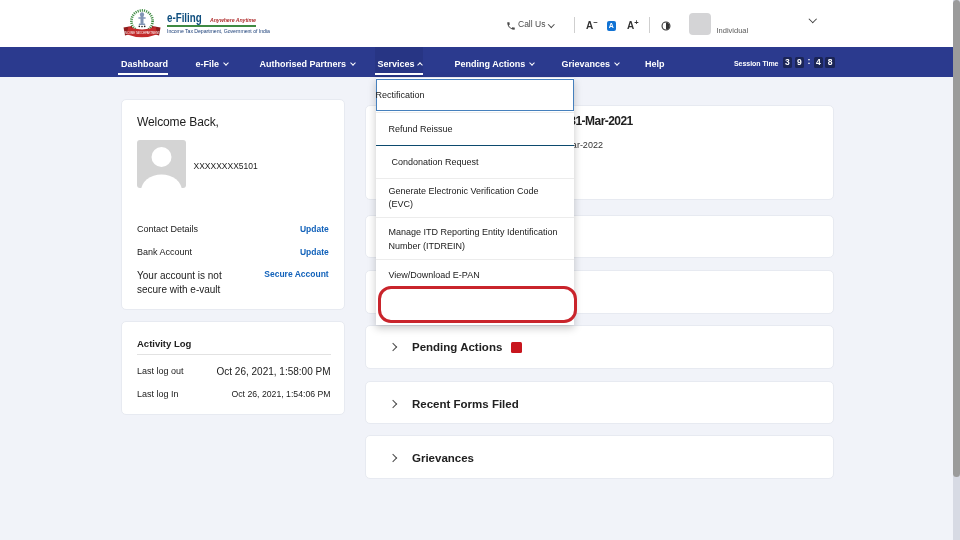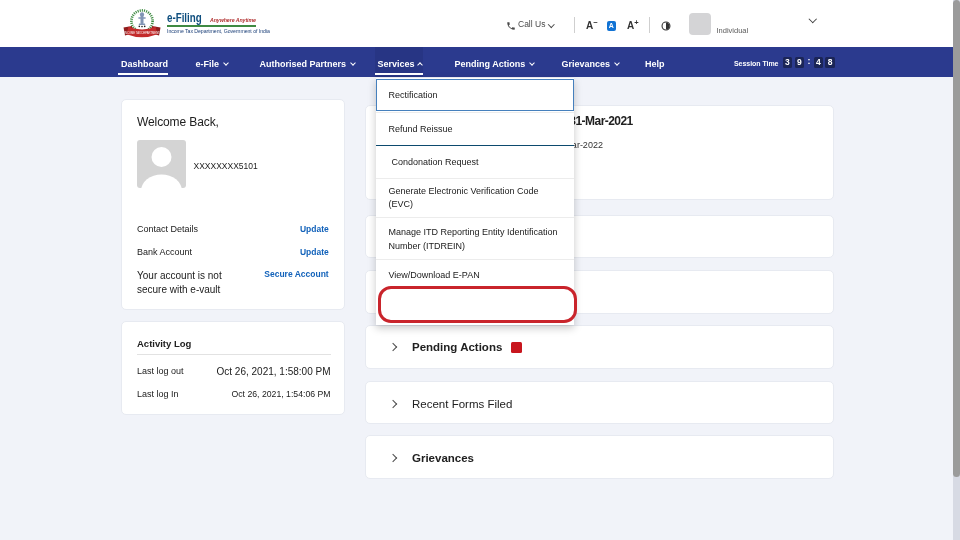--- a/index.html
+++ b/index.html
@@ -119,30 +119,30 @@
 <div class="card" style="left:365px;top:215px;width:468.5px;height:43px"></div>
 <div class="card" style="left:365px;top:270px;width:468.5px;height:44px"></div>
 
 <div class="card" style="left:365px;top:325px;width:468.5px;height:44px"></div>
 <span class="chev-r" style="left:390px;top:344px"></span>
 <div class="abs" style="left:412px;top:341px;font-size:11.5px;font-weight:700">Pending Actions</div>
 <div class="abs" style="left:510.5px;top:342px;width:11.4px;height:11px;background:#c8161e;border-radius:1.5px"></div>
 
 <div class="card" style="left:365px;top:381px;width:468.5px;height:43px"></div>
 <span class="chev-r" style="left:390px;top:400.5px"></span>
-<div class="abs" style="left:412px;top:397.5px;font-size:11.5px;font-weight:400">Recent Forms Filed</div>
+<div class="abs" style="left:412px;top:397.5px;font-size:11.5px;font-weight:700">Recent Forms Filed</div>
 
 <div class="card" style="left:365px;top:435px;width:468.5px;height:44px"></div>
 <span class="chev-r" style="left:390px;top:455px"></span>
 <div class="abs" style="left:412px;top:452px;font-size:11.5px;font-weight:700">Grievances</div>
 
 <div class="abs" style="left:375.5px;top:77.5px;width:198px;height:247px;background:#fff;box-shadow:0 3px 8px rgba(0,0,0,0.22);z-index:5"></div>
 <div class="abs" style="left:375.5px;top:79px;width:198px;height:31.5px;border:1.8px solid #4680bd;background:#fff;z-index:6"></div>
 <div class="abs" style="left:375.5px;top:77.5px;width:198px;z-index:7;font-size:9px;color:#212121">
-  <div style="height:34px;display:flex;align-items:center;padding-left:13px">Rectification</div>
+  <div style="height:34px;display:flex;align-items:center;">Rectification</div>
   <div style="height:33.7px;display:flex;align-items:center;padding-left:13px;border-top:1px solid #ececec">Refund Reissue</div>
   <div style="height:33.3px;display:flex;align-items:center;padding-left:16px;border-top:1px solid #0c4a6e">Condonation Request</div>
   <div style="height:39px;display:flex;align-items:center;padding-left:13px;border-top:1px solid #ececec;line-height:13.5px">Generate Electronic Verification Code<br>(EVC)</div>
   <div style="height:41.5px;display:flex;align-items:center;padding-left:13px;border-top:1px solid #ececec;line-height:14px;white-space:nowrap;overflow:hidden">Manage ITD Reporting Entity Identification<br>Number (ITDREIN)</div>
   <div style="height:31.5px;display:flex;align-items:center;padding-left:13px;border-top:1px solid #ececec">View/Download E-PAN</div>
 </div>
 <div class="abs" style="left:377.5px;top:286px;width:199.5px;height:36.5px;border:3.6px solid #c9242b;border-radius:13px;z-index:8"></div>
 
 <div class="abs" style="left:952.5px;top:0;width:7.5px;height:540px;background:#d7dae4;z-index:9"></div>
 <div class="abs" style="left:953px;top:0;width:7px;height:477px;background:#9b9b9b;border-radius:4px;z-index:10"></div>

